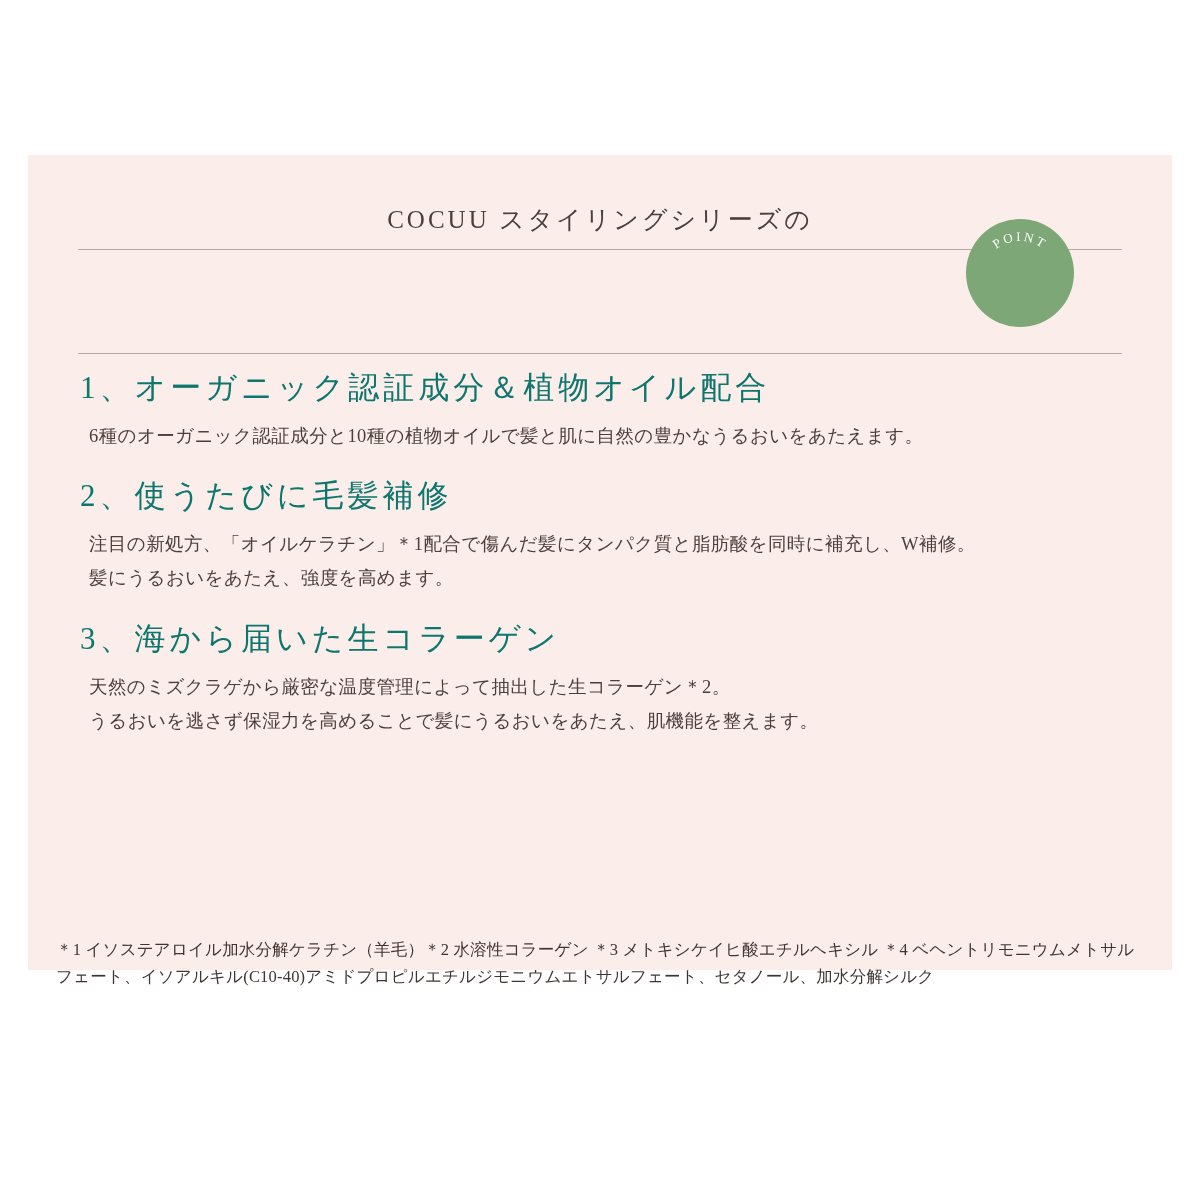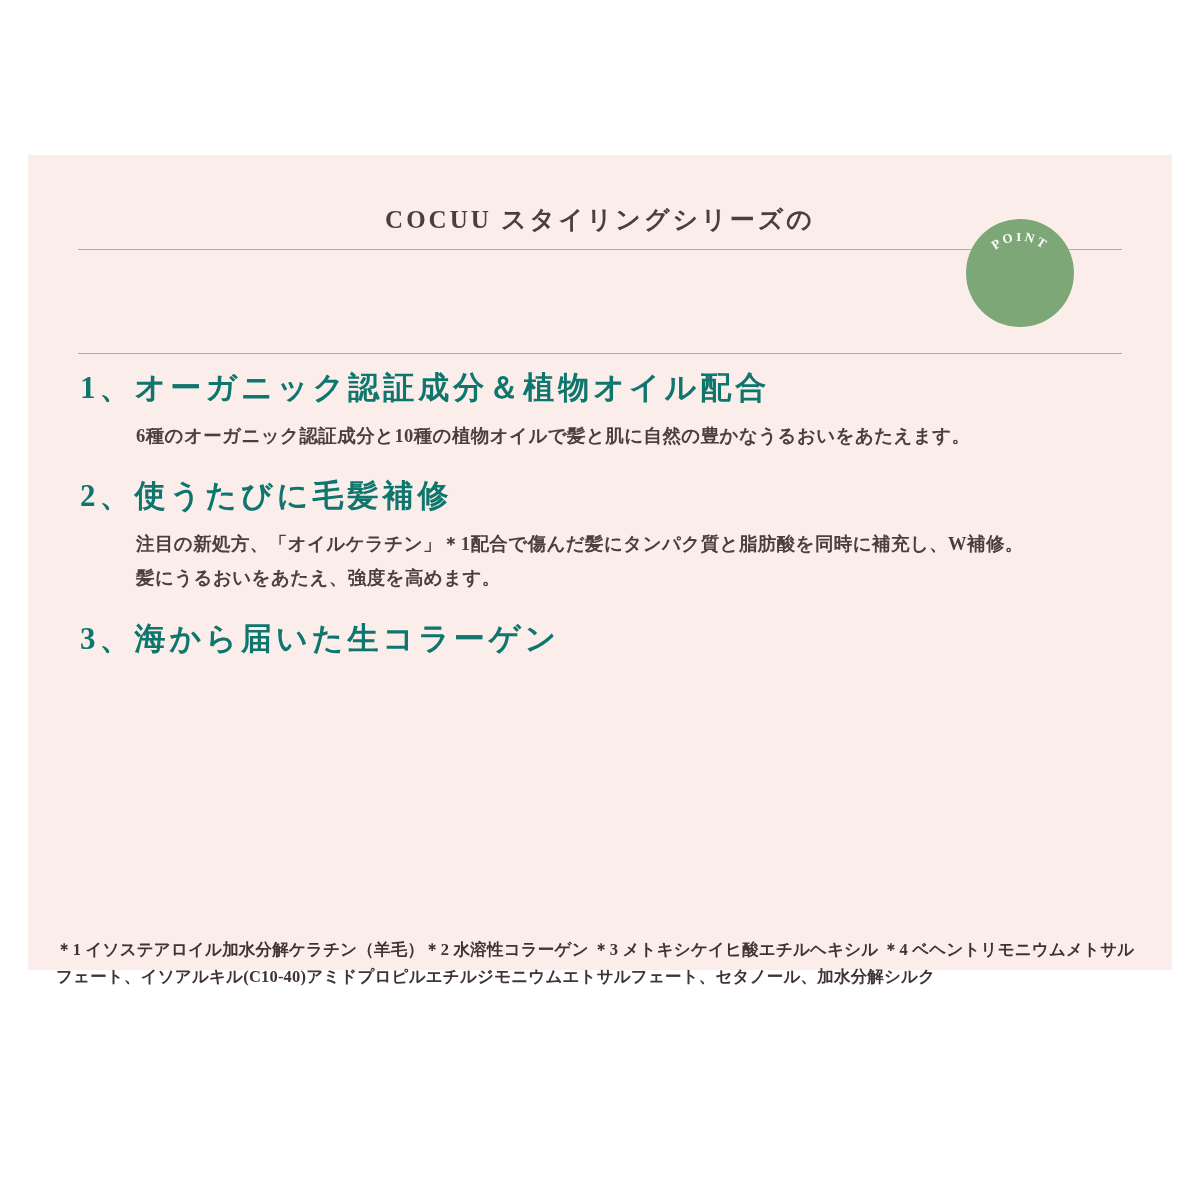--- a/index.html
+++ b/index.html
@@ -13,21 +13,20 @@
     font-family: "Liberation Serif", "DejaVu Serif", serif;
     color: #3d3330;
     overflow: hidden;
   }
 
   .page {
     position: relative;
     width: 1200px;
     height: 1039px;
     box-sizing: border-box;
-    font-weight: bold;
   }
 
   
   .panel {
     position: absolute;
     left: 28px;
     top: 155px;
     width: 1144px;
     height: 815px;
     background: #fbeeea;
@@ -118,21 +117,21 @@
   .point-title {
     font-size: 31px;
     letter-spacing: 4px;
     color: #0f766e;
     padding-left: 52px;
     margin-bottom: 10px;
     white-space: nowrap;
   }
 
   .point-lines {
-    padding-left: 108px;
+    padding-left: 61px;
   }
 
   .point-line {
     font-size: 18.5px;
     line-height: 1.85;
     letter-spacing: 0.4px;
     color: #4a3f3b;
     white-space: nowrap;
   }
 
@@ -185,20 +184,24 @@
       <div class="point-item">
         <div class="point-title">2、使うたびに毛髪補修</div>
         <div class="point-lines">
           <div class="point-line">注目の新処方、「オイルケラチン」＊1配合で傷んだ髪にタンパク質と脂肪酸を同時に補充し、W補修。</div>
           <div class="point-line">髪にうるおいをあたえ、強度を高めます。</div>
         </div>
       </div>
 
       <div class="point-item">
         <div class="point-title">3、海から届いた生コラーゲン</div>
+        <div class="point-lines">
+          <div class="point-line">天然のミズクラゲから厳密な温度管理によって抽出した生コラーゲン＊2。</div>
+          <div class="point-line">うるおいを逃さず保湿力を高めることで髪にうるおいをあたえ、肌機能を整えます。</div>
+        </div>
       </div>
 
 
     </div>
   </div>
 
   <div class="footnote">
     <div>＊1 イソステアロイル加水分解ケラチン（羊毛）＊2 水溶性コラーゲン ＊3 メトキシケイヒ酸エチルヘキシル ＊4 ベヘントリモニウムメトサル</div>
     <div>フェート、イソアルキル(C10-40)アミドプロピルエチルジモニウムエトサルフェート、セタノール、加水分解シルク</div>
   </div>

